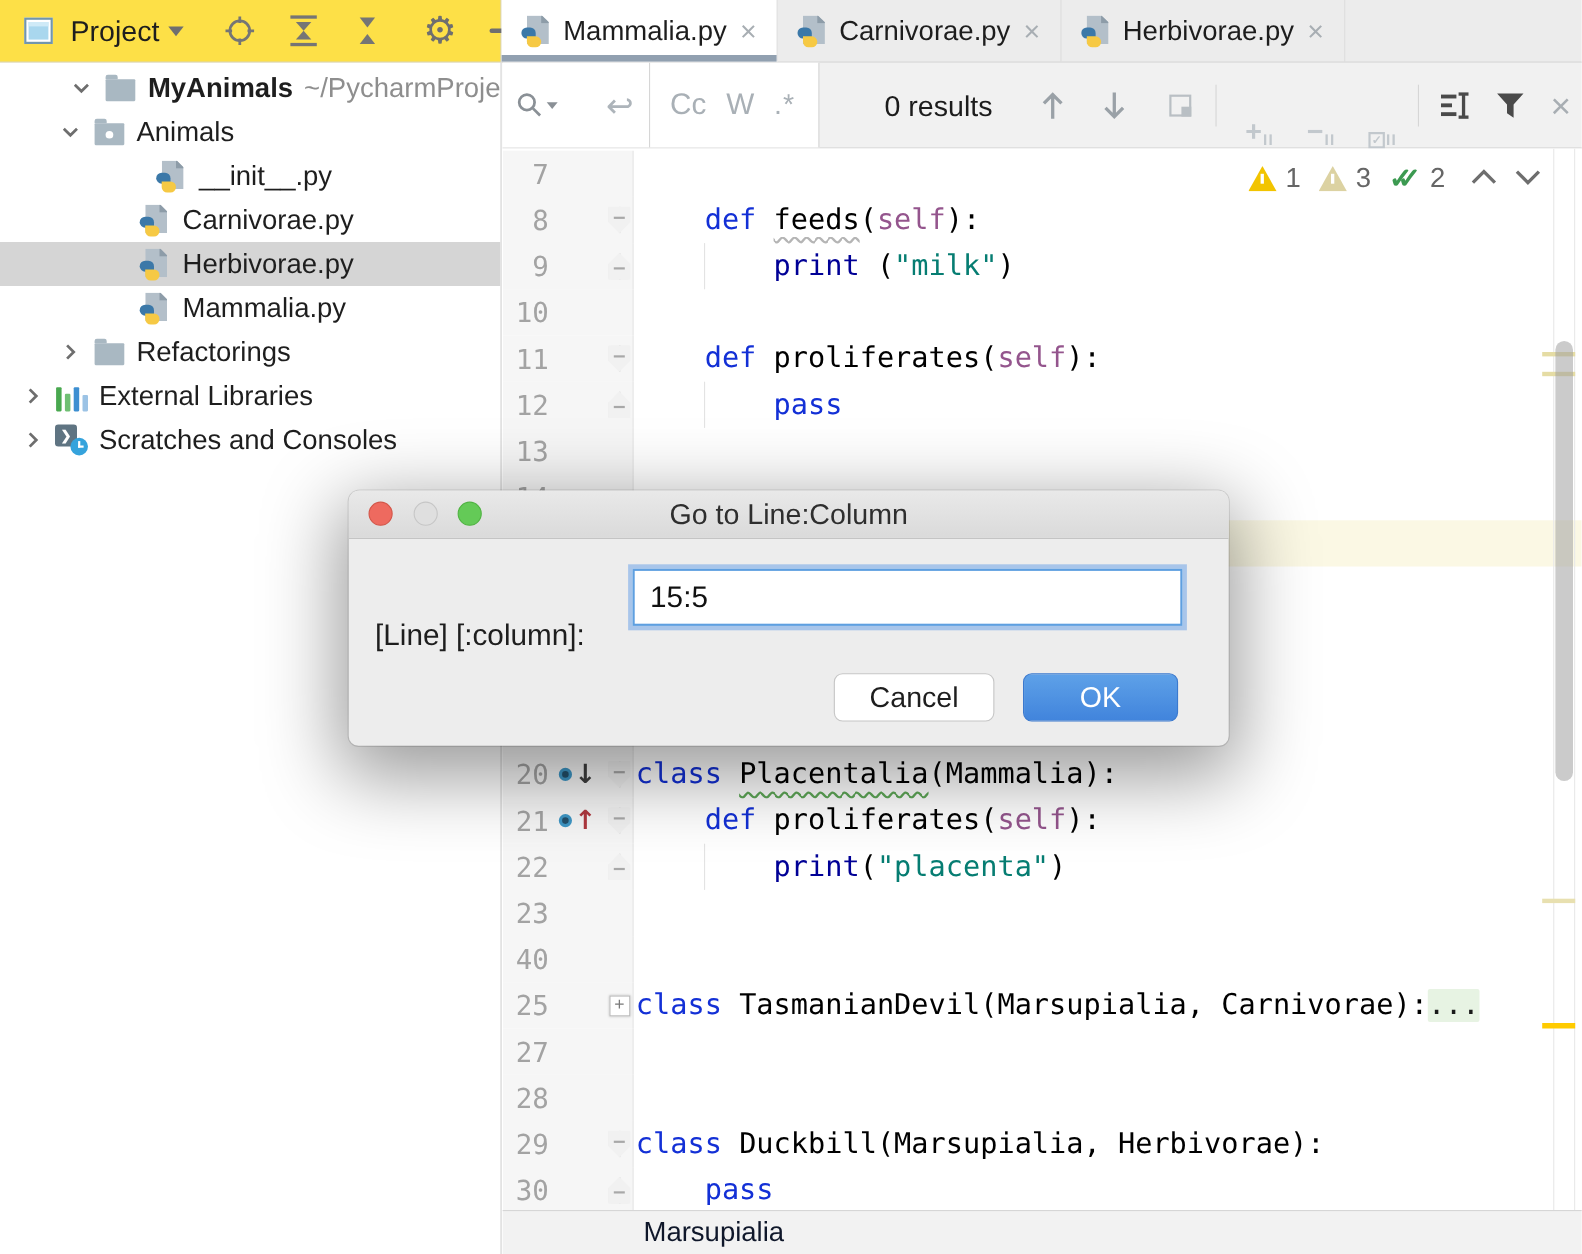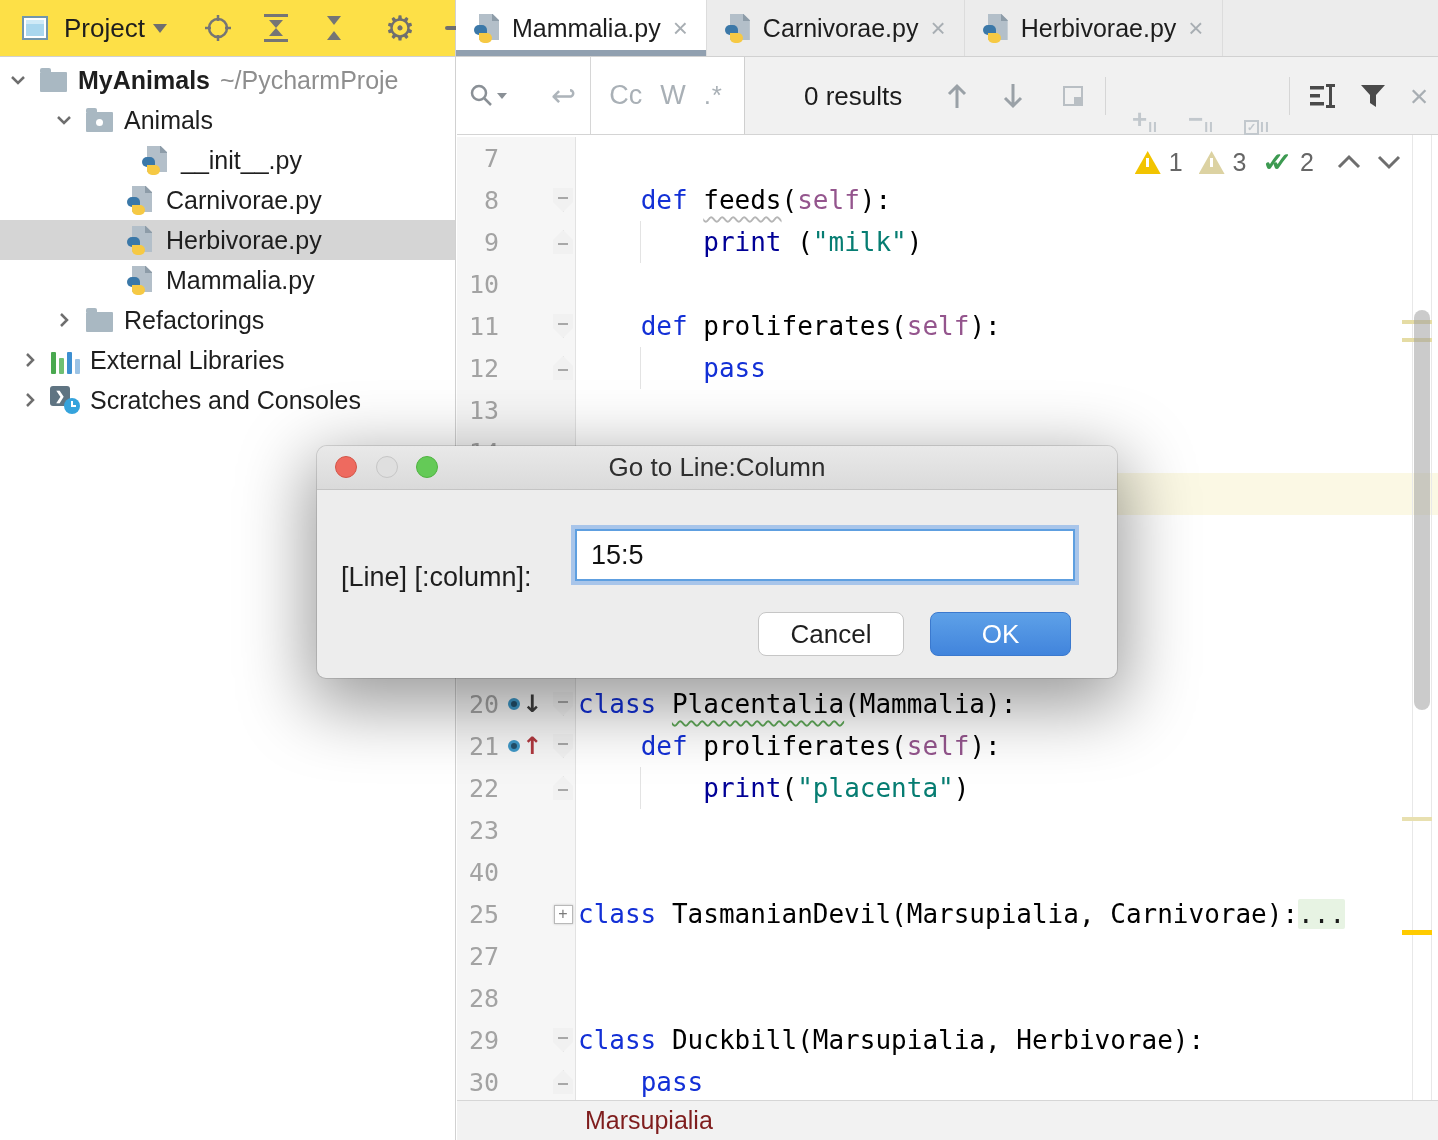--- a/index.html
+++ b/index.html
@@ -156,36 +156,36 @@
   .insp-chev { margin-left:6px; }
 
   .stripe { position:absolute; right:6px; width:30px; z-index:3; }
   .sb-track { position:absolute; right:6px; top:0; bottom:0; width:20px;
       border-left:1px solid #E8E8E8; border-right:1px solid #E8E8E8; z-index:2; }
   .sb-thumb { position:absolute; right:8px; width:16px; top:175px; height:400px;
       background:rgba(160,160,160,.55); border-radius:9px; z-index:4; }
 
   .breadcrumbs { position:absolute; left:0; right:0; bottom:0; height:40px; background:#F2F2F2;
       border-top:1px solid #D6D6D6; display:flex; align-items:center; padding-left:128px; }
-  .crumb { font-size:25px; color:#7f1d1d; }
+  .crumb { font-size:25px; color:#0f172a; }
 
   
   .dialog { position:absolute; left:317px; top:446px; width:800px; height:232px; background:#EDEDED;
       border-radius:10px 10px 9px 9px; z-index:50;
       box-shadow:0 20px 70px 8px rgba(0,0,0,.40), 0 0 0 1px rgba(0,0,0,.12); }
   .dlg-title { height:44px; background:linear-gradient(#E9E9E9,#DADADA); border-bottom:1px solid #C4C4C4;
       border-radius:10px 10px 0 0; position:relative; display:flex; align-items:center; justify-content:center; }
   .dlg-title-text { font-size:26px; color:#2E2E2E; }
   .tl { position:absolute; top:10px; width:22px; height:22px; border-radius:50%; }
   .tl.red { left:18px; background:#EE6A5F; border:1px solid #D35548; }
   .tl.grey { left:59px; background:#DFDFDF; border:1px solid #C6C6C6; }
   .tl.green { left:99px; background:#64CA57; border:1px solid #4FB341; }
   .dlg-body { position:relative; height:188px; }
   .dlg-label { position:absolute; left:24px; top:72px; font-size:27px; color:#1E1E1E; }
-  .dlg-input { position:absolute; left:258px; top:39px; width:500px; height:52px; border:2px solid #5E9FE0;
+  .dlg-input { position:absolute; left:258px; top:27px; width:500px; height:52px; border:2px solid #5E9FE0;
       box-shadow:0 0 0 4px rgba(130,175,232,.65); font-size:27px; padding:0 14px;
       font-family:"Liberation Sans",sans-serif; color:#111; outline:none; background:#fff; }
   .btn { position:absolute; top:122px; height:44px; border-radius:8px; font-size:26px;
       display:flex; align-items:center; justify-content:center; cursor:default; }
   .btn.cancel { left:441px; width:146px; background:#fff; border:1px solid #C6C6C6; color:#1E1E1E; }
   .btn.ok { left:613px; width:141px; background:linear-gradient(#5EA1E8, var(--ok-btn));
       border:1px solid #3B79CE; color:#fff; }
 </style>
 </head>
 <body>
@@ -255,21 +255,21 @@
             <i class="py-yellow"></i>
           </span>
           <span class="tab-label">Herbivorae.py</span>
           <span class="tab-close">×</span>
         </div>
       </div>
   </div>
 
   <div class="project-panel">
     <div id="tree">
-        <div class="tree-row" style="">
+        <div class="tree-row" style=" justify-content: flex-end;">
           <span class="chev-cell">
             <svg width="20" height="20" viewBox="0 0 20 20">
               <path d="M4 7l6 6 6-6" fill="none" stroke="#6E6E6E" stroke-width="2.5"></path>
             </svg>
           </span>
           <span class="tree-ic">
             <span class="folder-ic"></span>
           </span>
           <span class="tree-label bold">MyAnimals</span>
           <span class="tree-secondary">~/PycharmProje</span>

